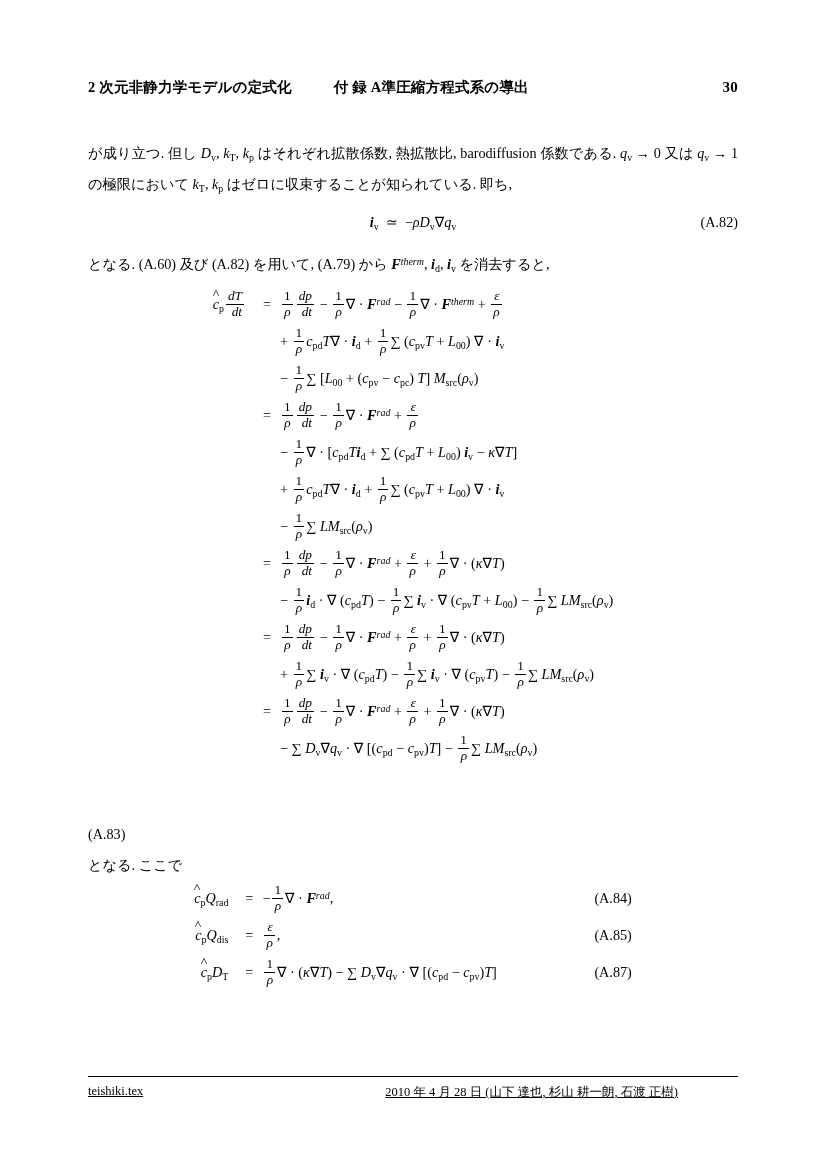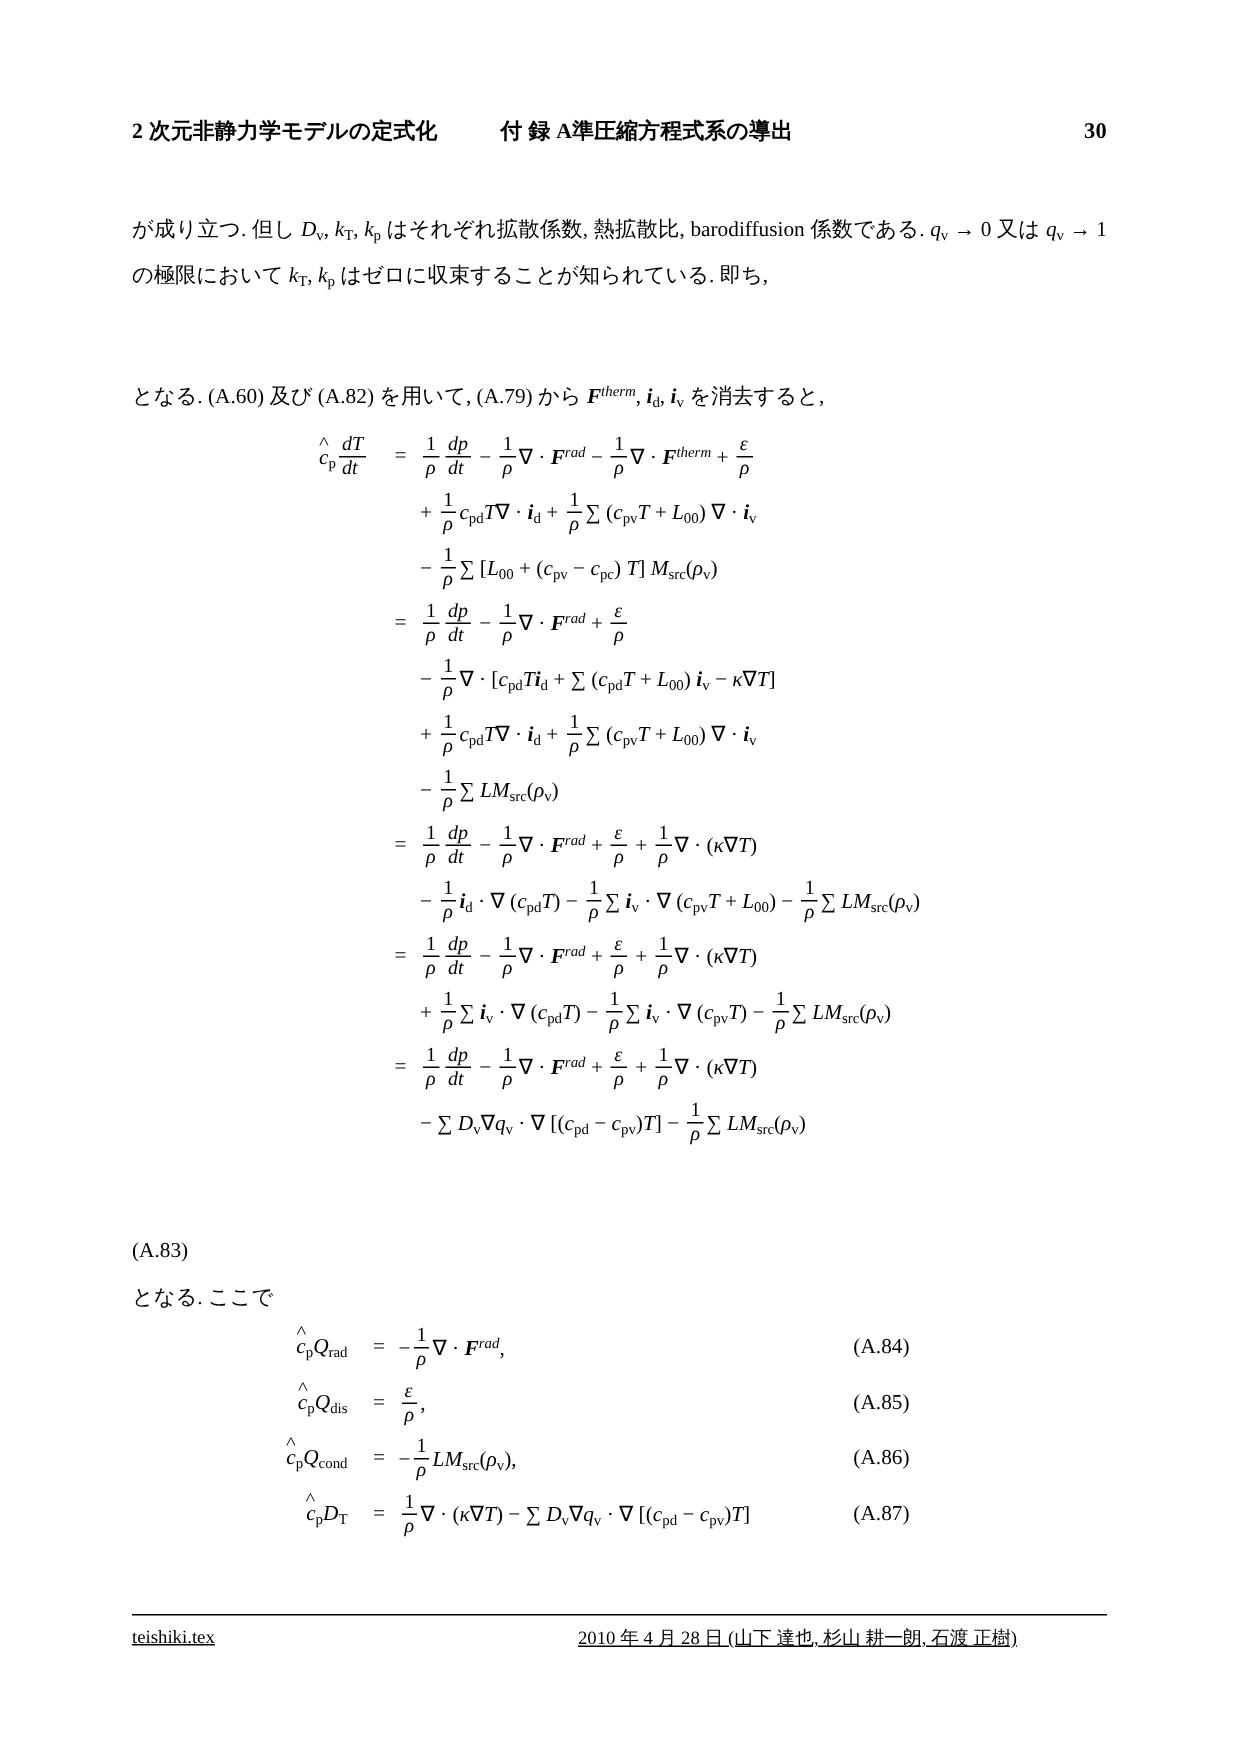--- a/index.html
+++ b/index.html
@@ -50,21 +50,21 @@
 
   
   .m { font-family: "Liberation Serif", serif; font-style: italic; }
   .bi { font-style: italic; font-weight: bold; }
   sub.s { font-size: 0.7em; font-style: normal; vertical-align: -0.3em; }
   sup.s { font-size: 0.7em; font-style: normal; vertical-align: 0.45em; }
 
   .frac {
     display: inline-block;
     vertical-align: -0.52em;
-    text-align: left;
+    text-align: right;
     font-size: 0.94em;
     line-height: 1.12;
     margin: 0 2px;
   }
   .frac .num { display: block; padding: 0 2px; }
   .frac .den { display: block; border-top: 1px solid #000; padding: 0 2px; }
 
   .hat { position: relative; }
   .hat::after {
     content: "^";
@@ -112,21 +112,21 @@
     position: absolute;
     left: 88px;
     width: 650px;
     top: 826px;
     text-align: left;
     font-size: 14.2px;
   }
 
   .smalleq { top: 880px; }
   .smalleq td.rhs, .smalleq td.lhs { white-space: nowrap; margin-top: 16px; }
-  .smalleq .tagcell { text-align: center; width: 95px; padding-left: 40px; }
+  .smalleq .tagcell { text-align: right; width: 95px; padding-left: 40px; }
 
   
   .rule-bot {
     position: absolute;
     left: 88px;
     top: 1076px;
     width: 650px;
     height: 1px;
     background: #000;
   }
@@ -152,20 +152,24 @@
     <span class="h-left">2 次元非静力学モデルの定式化</span>
     <span class="h-mid">付 録 A</span>
     <span class="h-mid2">準圧縮方程式系の導出</span>
     <span class="h-page">30</span>
   </div>
 
   <div class="para p1">
     が成り立つ. 但し <span class="m">D<sub class="s">v</sub></span>, <span class="m">k<sub class="s">T</sub></span>, <span class="m">k<sub class="s">p</sub></span> はそれぞれ拡散係数, 熱拡散比, barodiffusion 係数である. <span class="m">q<sub class="s">v</sub></span> → 0 又は <span class="m">q<sub class="s">v</sub></span> → 1 の極限において <span class="m">k<sub class="s">T</sub></span>, <span class="m">k<sub class="s">p</sub></span> はゼロに収束することが知られている. 即ち,
   </div>
 
+  <div class="eq-disp eq82">
+    <span class="bi">i</span><sub class="s">v</sub> &nbsp;≃&nbsp; −<span class="m">ρD<sub class="s">v</sub></span>∇<span class="m">q<sub class="s">v</sub></span>
+    <span class="eq-tag">(A.82)</span>
+  </div>
 
   <div class="para p2">
     となる. (A.60) 及び (A.82) を用いて, (A.79) から <span class="bi">F</span><sup class="s"><span class="m">therm</span></sup>, <span class="bi">i</span><sub class="s">d</sub>, <span class="bi">i</span><sub class="s">v</sub> を消去すると,
   </div>
 
   <div class="align bigeq">
     <table>
       <tbody>
           <tr class="row-h">
         <td class="lhs">
@@ -309,30 +313,20 @@
           <span class="m hat">c</span><sub class="s">p</sub><span class="m">Q<sub class="s">dis</sub></span>
         </td>
         <td class="rel">=</td>
         <td class="rhs">
           <span class="frac"><span class="num"><span class="m">ε</span></span><span class="den"><span class="m">ρ</span></span></span>,
         </td>
         <td class="tagcell">(A.85)</td>
       </tr>
       <tr class="row-h">
         <td class="lhs">
-          <span class="m hat">c</span><sub class="s">p</sub><span class="m">Q<sub class="s">cond</sub></span>
-        </td>
-        <td class="rel">=</td>
-        <td class="rhs">
-          −<span class="frac"><span class="num">1</span><span class="den"><span class="m">ρ</span></span></span><span class="m">LM<sub class="s">src</sub></span>(<span class="m">ρ<sub class="s">v</sub></span>),
-        </td>
-        <td class="tagcell">(A.86)</td>
-      </tr>
-      <tr class="row-h">
-        <td class="lhs">
           <span class="m hat">c</span><sub class="s">p</sub><span class="m">D<sub class="s">T</sub></span>
         </td>
         <td class="rel">=</td>
         <td class="rhs">
           <span class="frac"><span class="num">1</span><span class="den"><span class="m">ρ</span></span></span>∇ · (<span class="m">κ</span>∇<span class="m">T</span>) − ∑ <span class="m">D<sub class="s">v</sub></span>∇<span class="m">q<sub class="s">v</sub></span> · ∇ [(<span class="m">c<sub class="s">pd</sub></span> − <span class="m">c<sub class="s">pv</sub></span>)<span class="m">T</span>]
         </td>
         <td class="tagcell">(A.87)</td>
       </tr>
     </tbody>
       </table>

